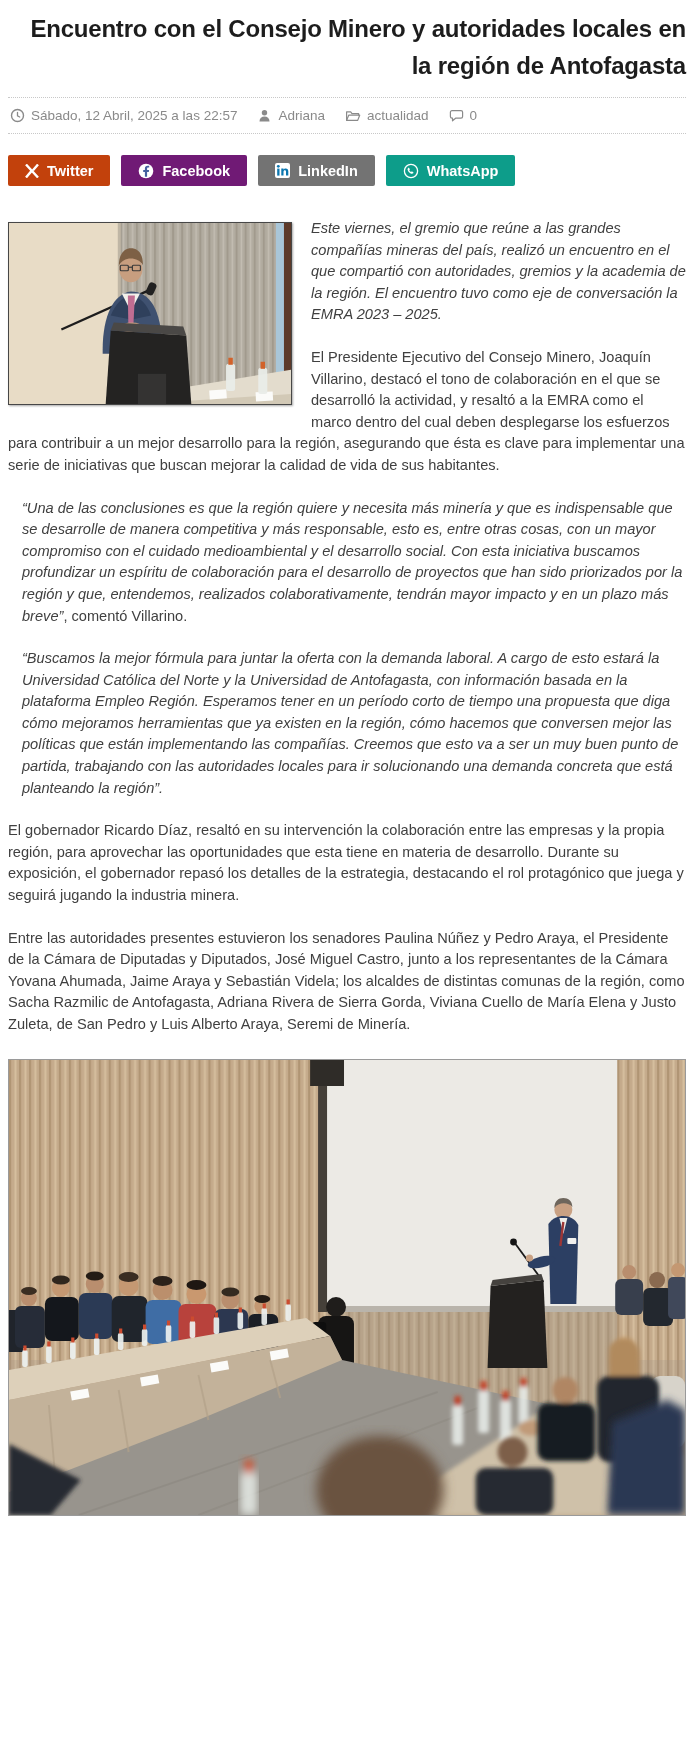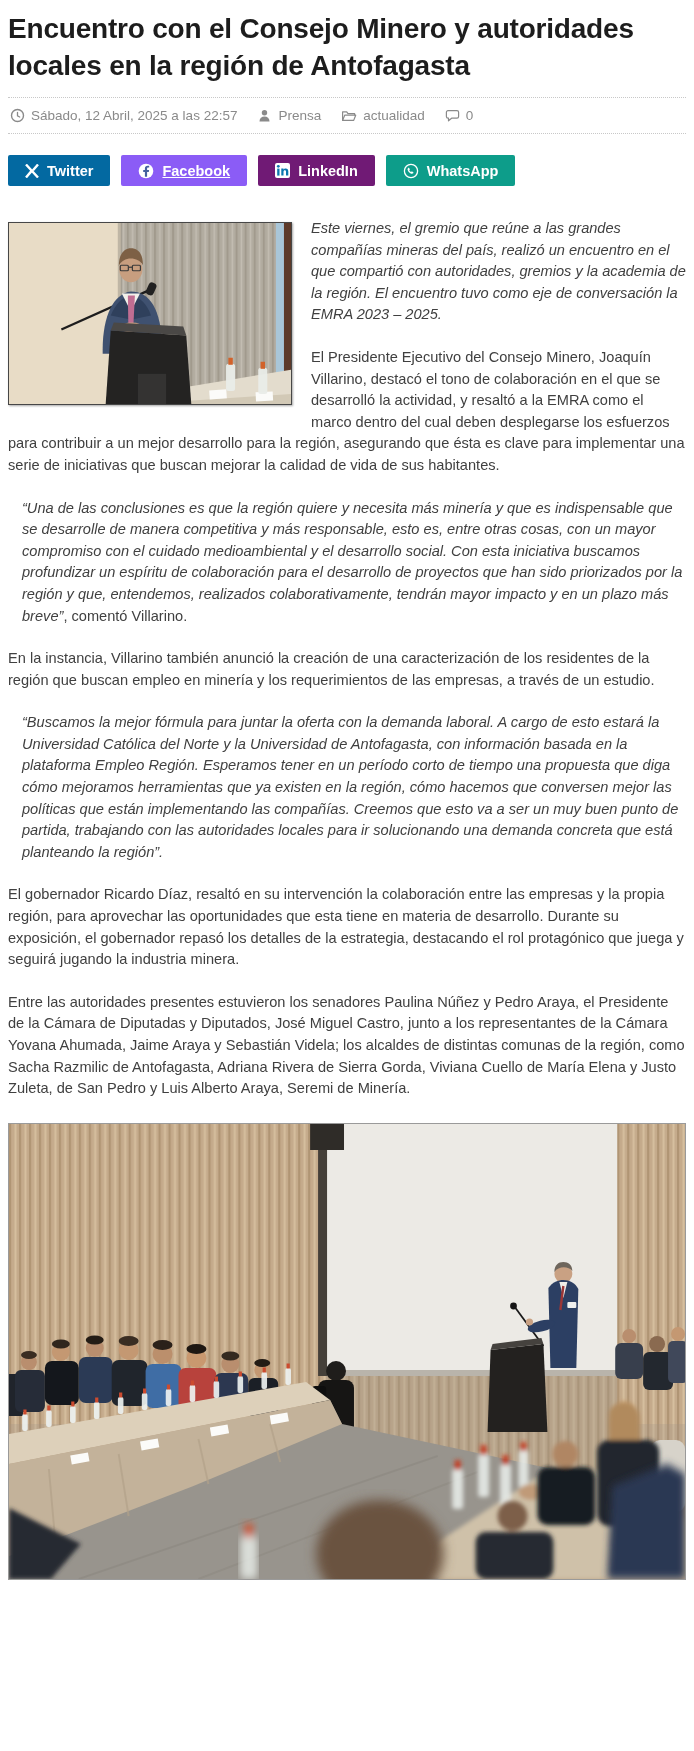--- a/index.html
+++ b/index.html
@@ -1,26 +1,26 @@
 <!DOCTYPE html>
 <html lang="es"><head>
 <meta charset="utf-8">
 <style>
   html,body{margin:0;padding:0;background:#ffffff;}
   .page{width:694px;box-sizing:border-box;padding:8px 8px 6px;font-family:"Liberation Sans",sans-serif;color:#404040;}
-  h1[data-name="page-title"]{font-size:28px;line-height:37px;font-weight:700;color:#1d1d1d;margin:2px 0 13px;letter-spacing:-0.2px;}
+  h1[data-name="page-title"]{font-size:24px;line-height:37px;font-weight:700;color:#1d1d1d;margin:2px 0 13px;letter-spacing:-0.2px;text-align:right;}
   .meta{display:flex;align-items:center;gap:20px;border-top:1px dotted #c8c8c8;border-bottom:1px dotted #c8c8c8;padding:10px 2px;color:#8a8a8a;font-size:13.5px;}
   .meta-item{display:inline-flex;align-items:center;gap:6px;color:#8a8a8a;}
   .meta-item svg{display:block;}
   .share{display:flex;gap:11px;margin:21px 0 32px;}
   .share-btn{display:inline-flex;align-items:center;gap:8px;height:31px;padding:0 17px;border:none;border-radius:2px;color:#fff;font-weight:700;font-size:14.5px;font-family:"Liberation Sans",sans-serif;cursor:pointer;}
   .share-btn svg{display:block;}
-  .btn-twitter{background:#0369a1;}
-  .btn-facebook{background:#8b5cf6;text-decoration:underline;}
-  .btn-linkedin{background:#701a75;}
+  .btn-twitter{background:#c2410c;}
+  .btn-facebook{background:#701a75;}
+  .btn-linkedin{background:#737373;}
   .btn-whatsapp{background:#0d9d8a;}
   .content{font-size:14.6px;line-height:21.6px;color:#404040;}
   .content p{margin:0 0 21px;}
   .content p.italic{font-style:italic;padding-left:14px;}
   .content .roman{font-style:normal;}
   figure{margin:0;padding:0;}
   .thumb{float:left;width:282px;height:181px;margin:4px 19px 12px 0;border:1px solid #474747;box-shadow:1px 1px 2px rgba(0,0,0,.35);overflow:hidden;background:#b5ae9f;}
   .thumb svg{display:block;width:100%;height:100%;}
   .clear{clear:both;}
   .photo-large{width:676px;height:455px;border:1px solid #9a9a9a;overflow:hidden;margin:2px 0 0;background:#c2a88b;}
@@ -43,21 +43,21 @@
       </span>
       <span data-name="publish-date-label">Sábado, 12 Abril, 2025 a las 22:57</span>
     </span>
     <span class="meta-item" data-name="author-link">
       <span data-name="user-icon">
         <svg width="15" height="15" viewBox="0 0 15 15">
             <circle cx="7.5" cy="4.7" r="2.7" fill="#8a8a8a"></circle>
             <path d="M2.5,13.4 a5,5 0 0 1 10,0 Z" fill="#8a8a8a"></path>
           </svg>
       </span>
-      <span data-name="author-label">Prensa</span>
+      <span data-name="author-label">Adriana</span>
     </span>
     <span class="meta-item" data-name="category-link">
       <span data-name="folder-icon">
         <svg width="16" height="15" viewBox="0 0 16 15">
             <path d="M1.6,12.4 V3.8 h4.1 l1.3,1.8 h6.6 v1.6" fill="none" stroke="#8a8a8a" stroke-width="1.2" stroke-linejoin="round"></path>
             <path d="M1.6,12.4 L3.7,7.2 h11 l-2,5.2 Z" fill="none" stroke="#8a8a8a" stroke-width="1.2" stroke-linejoin="round"></path>
           </svg>
       </span>
       <span data-name="category-label">actualidad</span>
     </span>
@@ -158,21 +158,20 @@
 
         <polygon points="96,180 181,180 176,112 101,107" fill="#242322"></polygon>
         <polygon points="101,107 176,112 173,103 104,99" fill="#4a4846"></polygon>
         <rect x="128" y="150" width="28" height="30" fill="#343332"></rect>
       </svg>
     </figure>
 
     <p class="italic" data-name="paragraph-lead">Este viernes, el gremio que reúne a las grandes compañías mineras del país, realizó un encuentro en el que compartió con autoridades, gremios y la academia de la región. El encuentro tuvo como eje de conversación la EMRA 2023 – 2025.</p>
     <p data-name="paragraph">El Presidente Ejecutivo del Consejo Minero, Joaquín Villarino, destacó el tono de colaboración en el que se desarrolló la actividad, y resaltó a la EMRA como el marco dentro del cual deben desplegarse los esfuerzos para contribuir a un mejor desarrollo para la región, asegurando que ésta es clave para implementar una serie de iniciativas que buscan mejorar la calidad de vida de sus habitantes.</p>
     <p class="italic" data-name="paragraph-quote"><span data-name="quote-text">“Una de las conclusiones es que la región quiere y necesita más minería y que es indispensable que se desarrolle de manera competitiva y más responsable, esto es, entre otras cosas, con un mayor compromiso con el cuidado medioambiental y el desarrollo social. Con esta iniciativa buscamos profundizar un espíritu de colaboración para el desarrollo de proyectos que han sido priorizados por la región y que, entendemos, realizados colaborativamente, tendrán mayor impacto y en un plazo más breve”</span><span class="roman" data-name="quote-attribution">, comentó Villarino.</span></p>
-    <p data-name="paragraph">En la instancia, Villarino también anunció la creación de una caracterización de los residentes de la región que buscan empleo en minería y los requerimientos de las empresas, a través de un estudio.</p>
     <p class="italic" data-name="paragraph-quote">“Buscamos la mejor fórmula para juntar la oferta con la demanda laboral. A cargo de esto estará la Universidad Católica del Norte y la Universidad de Antofagasta, con información basada en la plataforma Empleo Región. Esperamos tener en un período corto de tiempo una propuesta que diga cómo mejoramos herramientas que ya existen en la región, cómo hacemos que conversen mejor las políticas que están implementando las compañías. Creemos que esto va a ser un muy buen punto de partida, trabajando con las autoridades locales para ir solucionando una demanda concreta que está planteando la región”.</p>
     <p data-name="paragraph">El gobernador Ricardo Díaz, resaltó en su intervención la colaboración entre las empresas y la propia región, para aprovechar las oportunidades que esta tiene en materia de desarrollo. Durante su exposición, el gobernador repasó los detalles de la estrategia, destacando el rol protagónico que juega y seguirá jugando la industria minera.</p>
     <p data-name="paragraph">Entre las autoridades presentes estuvieron los senadores Paulina Núñez y Pedro Araya, el Presidente de la Cámara de Diputadas y Diputados, José Miguel Castro, junto a los representantes de la Cámara Yovana Ahumada, Jaime Araya y Sebastián Videla; los alcaldes de distintas comunas de la región, como Sacha Razmilic de Antofagasta, Adriana Rivera de Sierra Gorda, Viviana Cuello de María Elena y Justo Zuleta, de San Pedro y Luis Alberto Araya, Seremi de Minería.</p>
     <div class="clear"></div>
   </div>
 
   <figure class="photo-large" data-name="conference-room-photo">
     <svg viewBox="0 0 678 455" preserveAspectRatio="none" data-name="conference-room-illustration">
       <defs>
         <pattern id="bstripe" width="10" height="455" patternUnits="userSpaceOnUse">

